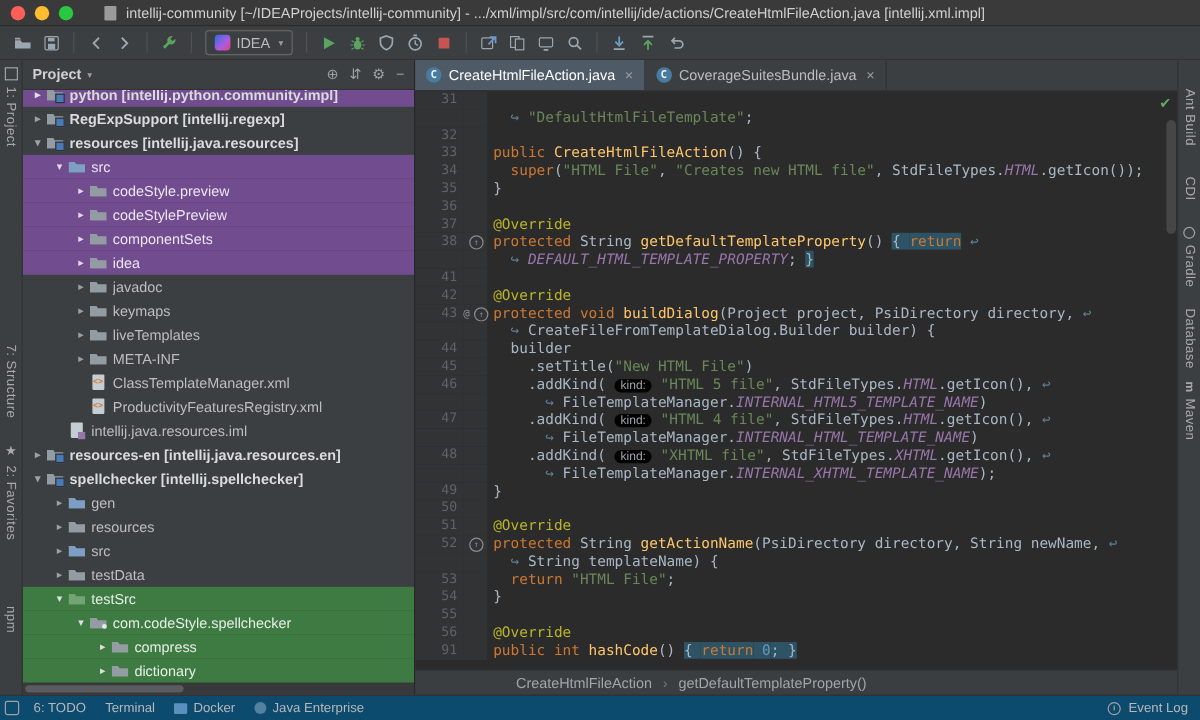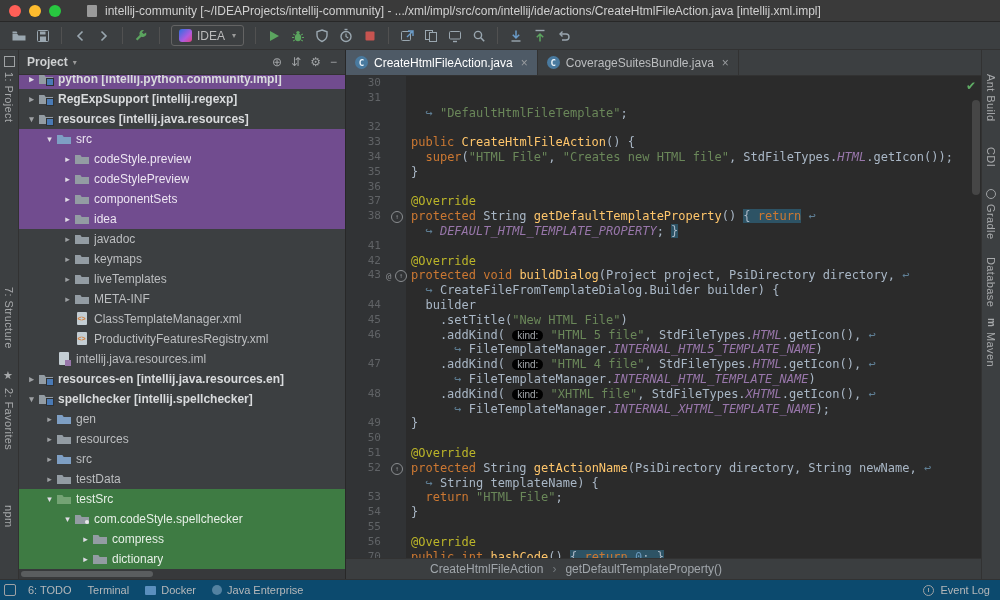--- a/index.html
+++ b/index.html
@@ -452,25 +452,20 @@
           </div>
           <div class="tab">
             <span class="cicon">C</span>
             <span class="tab-label">CoverageSuitesBundle.java</span>
             <span class="close">×</span>
           </div>
         </div>
       <div class="code-wrap">
         <div id="code">
             <div class="crow">
-              <span class="gut">30</span>
-              <span class="gico"></span>
-              <span class="ctext"></span>
-            </div>
-            <div class="crow">
               <span class="gut">31</span>
               <span class="gico"></span>
             </div>
             <div class="crow">
               <span class="gut"></span>
               <span class="gico"></span>
               <span class="ctext"><span class="seg sp">  </span><span class="seg sw">↪ </span><span class="seg ss">"DefaultHtmlFileTemplate"</span><span class="seg sp">;</span></span>
             </div>
             <div class="crow">
               <span class="gut">32</span>
@@ -611,21 +606,21 @@
               <span class="gut">55</span>
               <span class="gico"></span>
               <span class="ctext"></span>
             </div>
             <div class="crow">
               <span class="gut">56</span>
               <span class="gico"></span>
               <span class="ctext"><span class="seg sa">@Override</span></span>
             </div>
             <div class="crow">
-              <span class="gut">70</span>
+              <span class="gut">91</span>
               <span class="gico"></span>
               <span class="ctext"><span class="seg sk">public int </span><span class="seg sm">hashCode</span><span class="seg sp">() </span><span class="seg sp sf">{ </span><span class="seg sk sf">return</span><span class="seg sp sf"> </span><span class="seg sd sf">0</span><span class="seg sp sf">; }</span></span>
             </div>
           </div>
         <span class="inspect-ok">✔</span>
         <div class="vscroll-thumb"></div>
       </div>
       <div class="breadcrumbs" id="breadcrumbs">
           <span class="bc-item">CreateHtmlFileAction</span>
           <span class="bc-sep">›</span>

